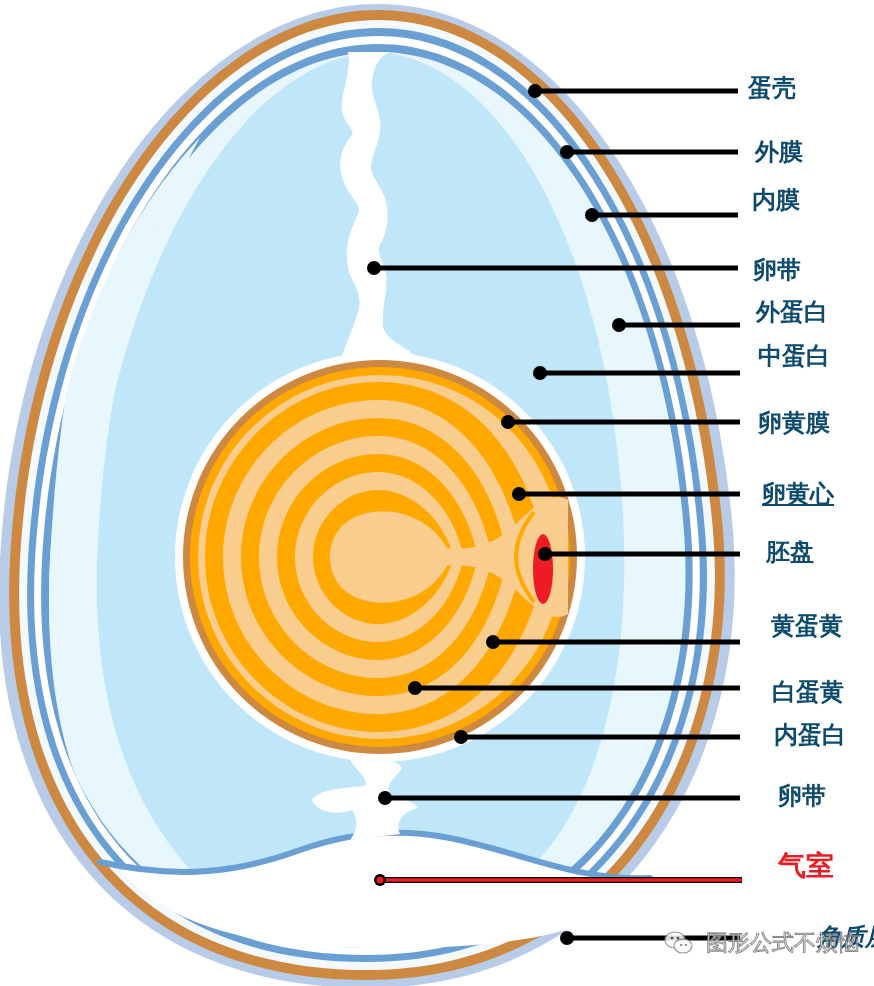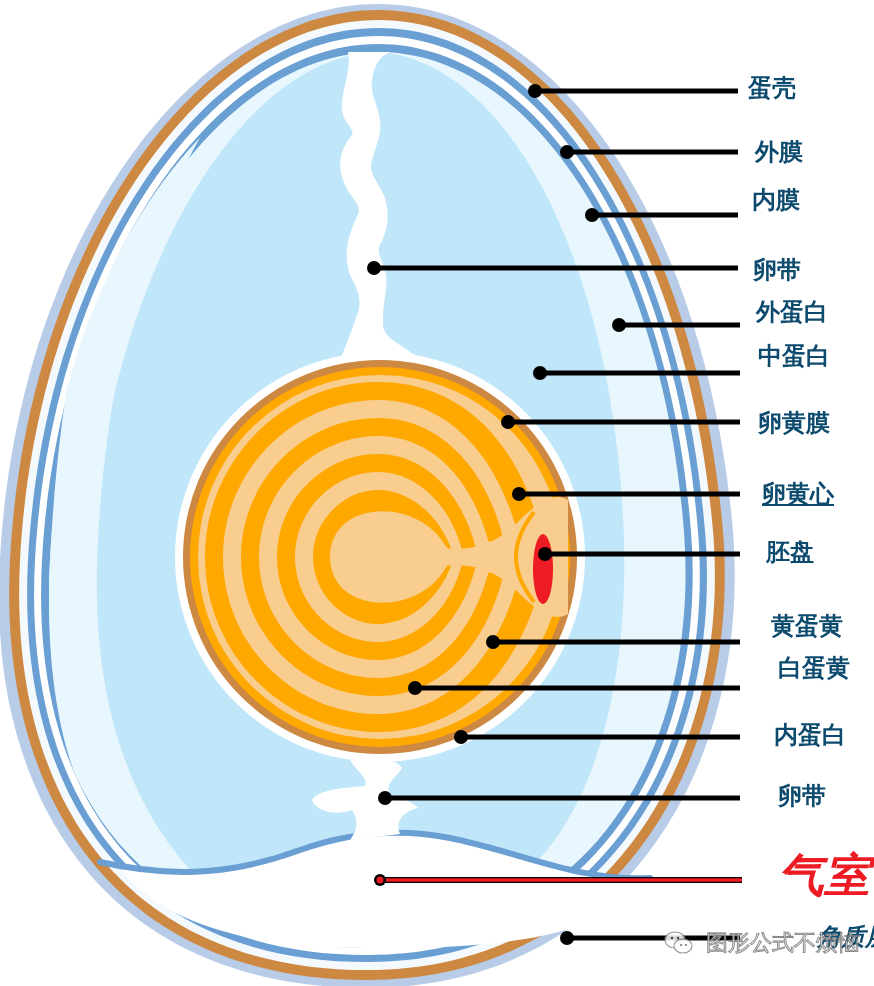--- a/index.html
+++ b/index.html
@@ -1,21 +1,21 @@
 <!DOCTYPE html>
 <html><head>
 <meta charset="utf-8">
 <style>
   html, body { margin: 0; padding: 0; background: #ffffff; }
   body { width: 874px; height: 986px; position: relative; overflow: hidden;
          font-family: "DejaVu Sans", "Liberation Sans", sans-serif; }
   #diagram { position: absolute; left: 0; top: 0; width: 874px; height: 986px; }
   .label { position: absolute; font-weight: bold; font-size: 24px; color: #0c4a6e;
            white-space: nowrap; line-height: 1; letter-spacing: 0px; }
-  .label.red { color: #ED1C24; font-size: 46px; font-style: italic; }
+  .label.red { color: #ED1C24; font-size: 28px; }
   .watermark { position: absolute; left: 664px; top: 928px; height: 30px;
                display: flex; align-items: center; gap: 12px; opacity: 0.85; }
   .watermark-text { font-size: 22px; color: #ffffff; font-weight: normal;
                     -webkit-text-stroke: 1px #777777; white-space: nowrap; }
   .wechat-icon { width: 30px; height: 26px; }
 </style>
 </head>
 <body>
 
 <svg id="diagram" xmlns="http://www.w3.org/2000/svg" viewBox="0 0 874 986" width="874" height="986">
@@ -228,21 +228,21 @@
 <div class="label" style="left:748px;top:76px;">蛋壳</div>
 <div class="label" style="left:755px;top:140px;">外膜</div>
 <div class="label" style="left:752px;top:188px;">内膜</div>
 <div class="label" style="left:753px;top:258px;">卵带</div>
 <div class="label" style="left:756px;top:300px;">外蛋白</div>
 <div class="label" style="left:758px;top:344px;">中蛋白</div>
 <div class="label" style="left:758px;top:411px;">卵黄膜</div>
 <div class="label" style="left:762px;top:482px;text-decoration:underline;">卵黄心</div>
 <div class="label" style="left:766px;top:540px;text-align:center;">胚盘</div>
 <div class="label" style="left:771px;top:614px;">黄蛋黄</div>
-<div class="label" style="left:772px;top:656px;margin-left:6px;">白蛋黄</div>
+<div class="label" style="left:772px;top:680px;">白蛋黄</div>
 <div class="label" style="left:774px;top:723px;">内蛋白</div>
 <div class="label" style="left:778px;top:784px;">卵带</div>
 <div class="label red" style="left:778px;top:852px;">气室</div>
 <div class="label" style="left:817px;top:925px;font-style:italic;">角质层</div>
 
 <div class="watermark">
   <svg class="wechat-icon" viewBox="0 0 30 26">
     <ellipse cx="11" cy="10" rx="10" ry="8" fill="#ffffff" stroke="#888" stroke-width="1.2"></ellipse>
     <ellipse cx="19" cy="16" rx="9" ry="7" fill="#ffffff" stroke="#888" stroke-width="1.2"></ellipse>
     <circle cx="8" cy="8" r="1.3" fill="#555"></circle>

